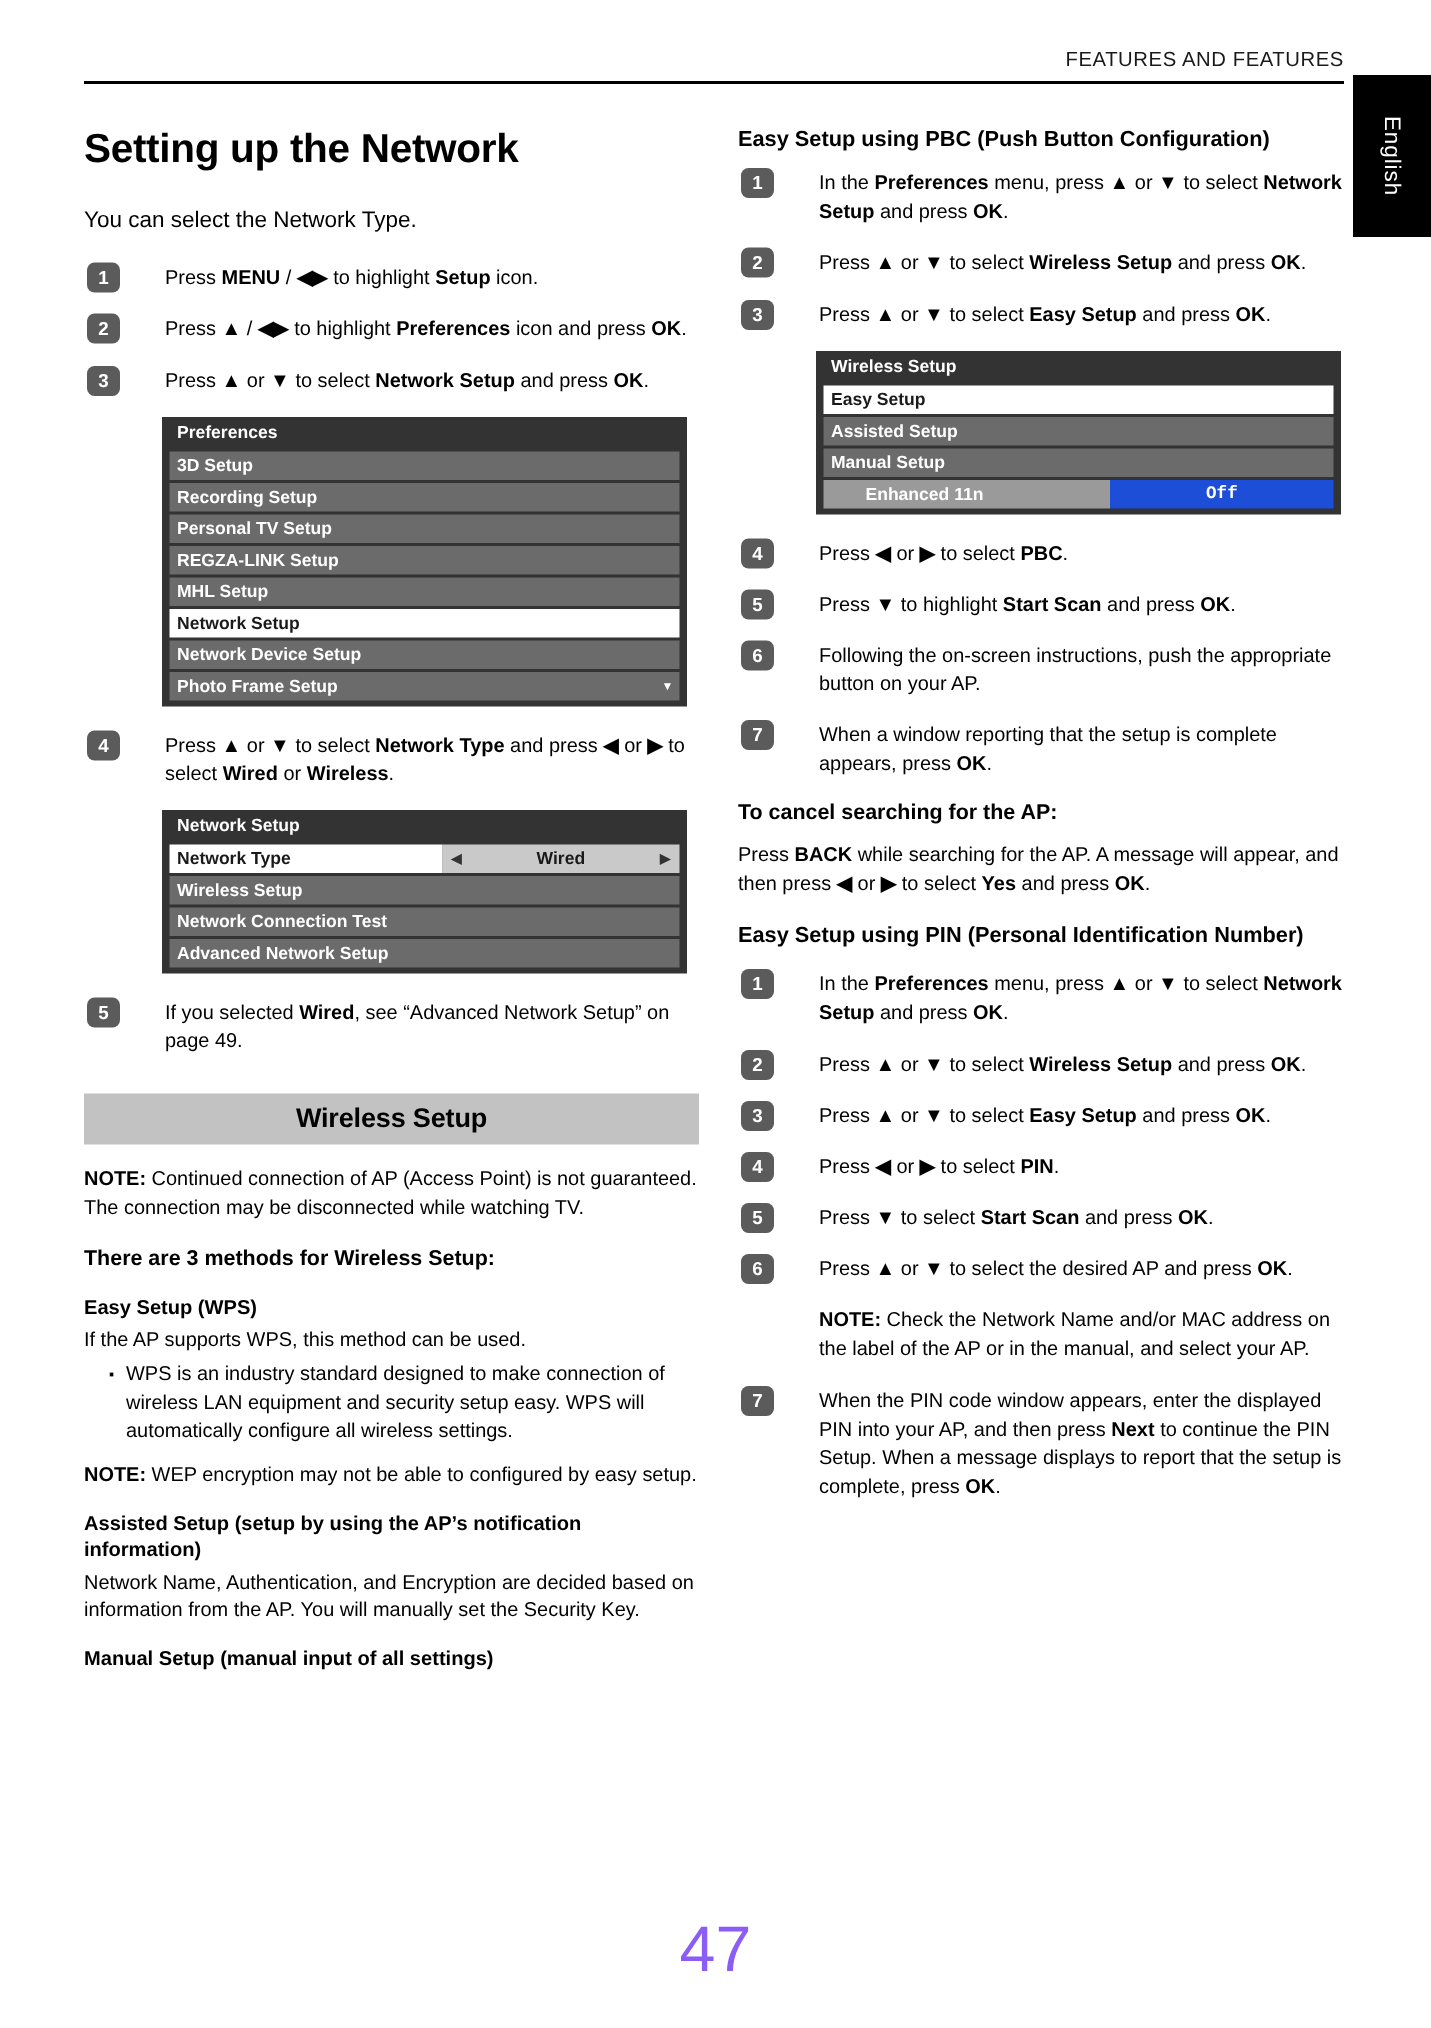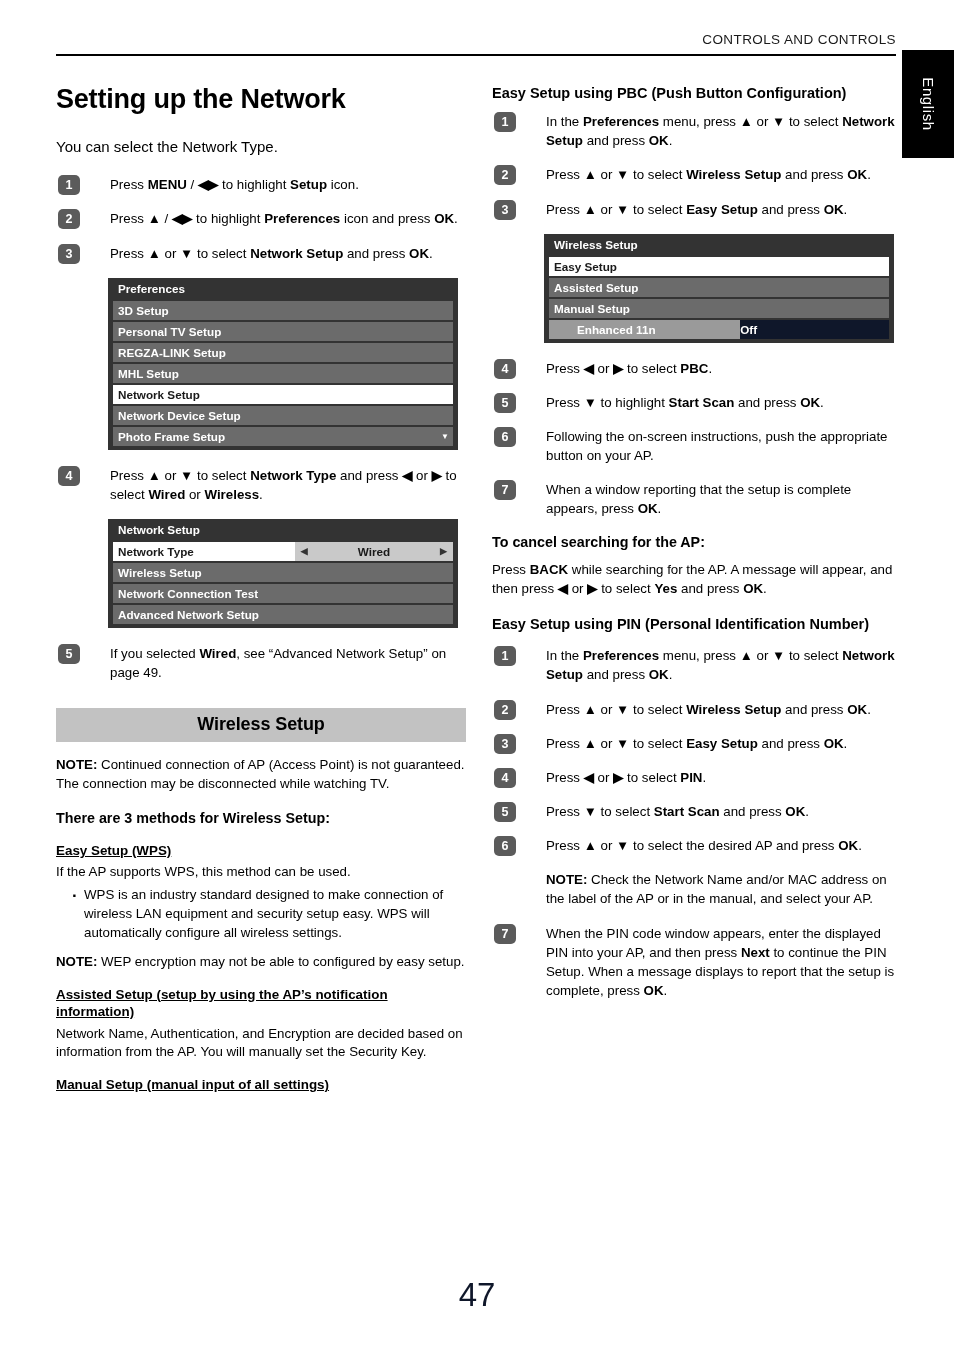--- a/index.html
+++ b/index.html
@@ -109,21 +109,20 @@
     font-weight: bold;
     margin: 16px 0 13px 0;
     line-height: 1.25;
   }
   h2.sub.tight { margin-top: 14px; margin-bottom: 10px; }
   h3.sub2 {
     font-size: 13.4px;
     font-weight: bold;
     margin: 14px 0 4px 0;
     line-height: 1.3;
-    text-decoration: underline;
   }
   p.body {
     font-size: 13.3px;
     margin: 0 0 10px 0;
     line-height: 1.42;
   }
   p.body.nogap { margin-bottom: 4px; }
   ul.bullets {
     margin: 4px 0 10px 0;
     padding-left: 16px;
@@ -223,42 +222,44 @@
   
   .osd-row.valrow { background: transparent; }
   .osd-row.valrow .label {
     background: #9a9a9a;
     color: #ffffff;
     flex: 0 0 48%;
     padding-left: 28px;
   }
   .osd-row.valrow .value {
     flex: 1;
-    background: #0f172a;
+    background: #1d4ed8;
     color: #ffffff;
     font-size: 11.7px;
     font-weight: bold;
     line-height: 19px;
+    text-align: center;
+    font-family: Liberation Mono, monospace;
   }
 
   
   .page-number {
     position: absolute;
     left: 0;
     right: 0;
     top: 1276px;
     text-align: center;
-    font-size: 33px;
-    color: #0f172a;
+    font-size: 43px;
+    color: #8b5cf6;
   }
 </style>
 </head>
 <body>
 
-<div class="header-text">CONTROLS AND CONTROLS</div>
+<div class="header-text">FEATURES AND FEATURES</div>
 <div class="header-rule"></div>
 
 <div class="lang-tab">
   <span>English</span>
 </div>
 
 <div class="col col-left">
 
   <h1 class="page-title">Setting up the Network</h1>
   <p class="lead">You can select the Network Type.</p>
@@ -274,20 +275,23 @@
   <div class="step">
     <span class="step-badge">3</span>
     <span class="step-body">Press <b>▲</b> or <b>▼</b> to select <b>Network Setup</b> and press <b>OK</b>.</span>
   </div>
 
   <div class="osd">
     <div class="osd-title">Preferences</div>
     <div>
         <div class="osd-row">
           <div class="label">3D Setup</div>
+        </div>
+        <div class="osd-row">
+          <div class="label">Recording Setup</div>
         </div>
         <div class="osd-row">
           <div class="label">Personal TV Setup</div>
         </div>
         <div class="osd-row">
           <div class="label">REGZA-LINK Setup</div>
         </div>
         <div class="osd-row">
           <div class="label">MHL Setup</div>
         </div>

